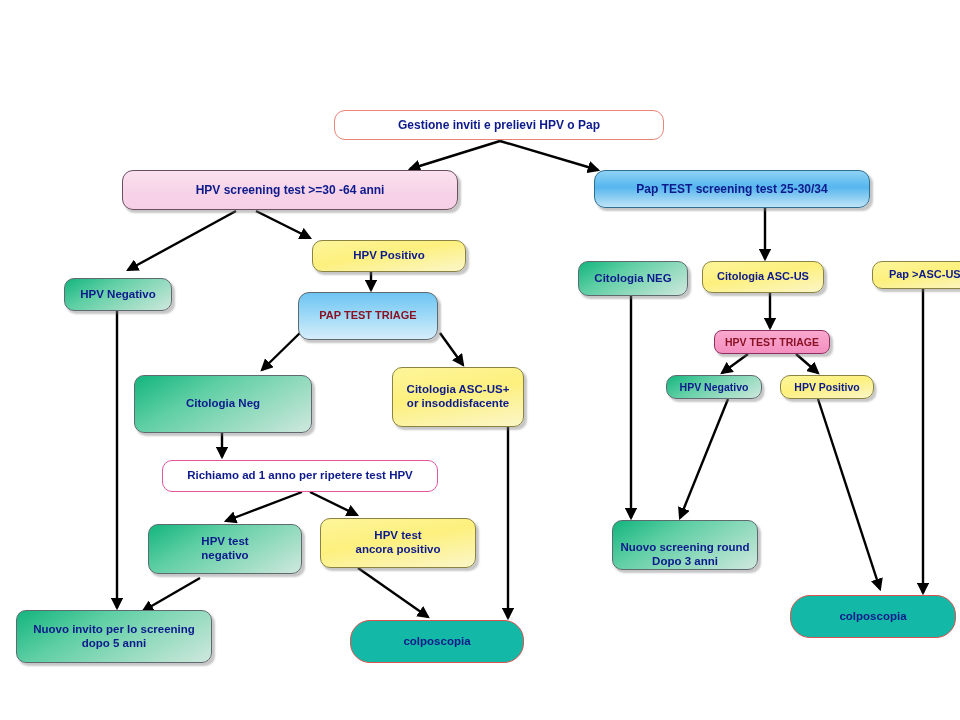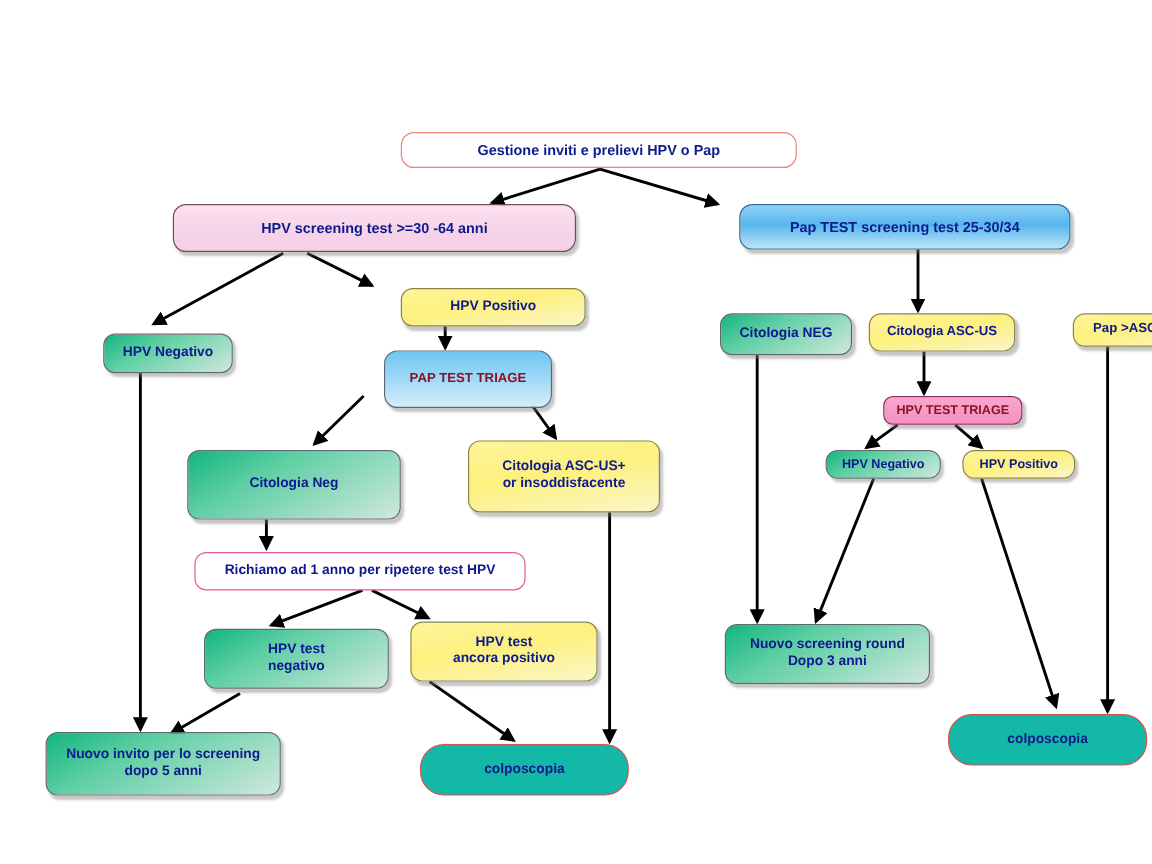--- a/index.html
+++ b/index.html
@@ -88,21 +88,21 @@
   .v-green {
     background: linear-gradient(150deg, #13b57e 0%, #5fcfa4 35%, #cfe8dd 100%);
     border: 1.3px solid #5f6a70;
     border-radius: 10px;
   }
   .v-yellow {
     background: linear-gradient(170deg, #fdf59a 0%, #fdf07e 45%, #fbf6c8 100%);
     border: 1.3px solid #8a8341;
     border-radius: 10px;
   }
-  .shadowed { box-shadow: 2.5px 3px 2px rgba(120,120,120,0.42); margin-left: 22px; }
+  .shadowed { box-shadow: 2.5px 3px 2px rgba(120,120,120,0.42); }
 </style>
 </head>
 <body>
 
 <div id="stage">
 
 
   <svg id="arrow-layer" viewBox="0 0 960 720" width="960" height="720" xmlns="http://www.w3.org/2000/svg">
     <defs>
       <marker id="ah" viewBox="0 0 10 10" refX="8.2" refY="5" markerWidth="5.2" markerHeight="5.2" orient="auto-start-reverse">
@@ -150,21 +150,21 @@
       </div>
       <div class="node v-yellow shadowed" style="left: 312px; top: 240px; width: 154px; height: 32px; font-size: 11.5px;">
         <span class="lbl">HPV Positivo</span>
       </div>
       <div class="node v-blue2 shadowed" style="left: 298px; top: 292px; width: 140px; height: 48px; font-size: 11px;">
         <span class="lbl">PAP TEST TRIAGE</span>
       </div>
       <div class="node v-green shadowed" style="left: 134px; top: 375px; width: 178px; height: 58px; font-size: 11.5px;">
         <span class="lbl">Citologia Neg</span>
       </div>
-      <div class="node v-yellow shadowed" style="left: 368px; top: 367px; width: 160px; height: 60px; font-size: 11.5px;">
+      <div class="node v-yellow shadowed" style="left: 392px; top: 367px; width: 132px; height: 60px; font-size: 11.5px;">
         <span class="lbl">Citologia  ASC-US+<br>or insoddisfacente</span>
       </div>
       <div class="node v-whitepink" style="left: 162px; top: 460px; width: 276px; height: 32px; font-size: 11.5px;">
         <span class="lbl">Richiamo ad 1 anno per ripetere  test HPV</span>
       </div>
       <div class="node v-green shadowed" style="left: 148px; top: 524px; width: 154px; height: 50px; font-size: 11.5px;">
         <span class="lbl">HPV test<br>negativo</span>
       </div>
       <div class="node v-yellow shadowed" style="left: 320px; top: 518px; width: 156px; height: 50px; font-size: 11.5px;">
         <span class="lbl">HPV test<br>ancora positivo</span>
@@ -186,21 +186,21 @@
       </div>
       <div class="node v-pinkmag shadowed" style="left: 714px; top: 330px; width: 116px; height: 24px; font-size: 10.5px;">
         <span class="lbl">HPV TEST TRIAGE</span>
       </div>
       <div class="node v-green shadowed" style="left: 666px; top: 375px; width: 96px; height: 24px; font-size: 10.5px;">
         <span class="lbl">HPV Negativo</span>
       </div>
       <div class="node v-yellow shadowed" style="left: 780px; top: 375px; width: 94px; height: 24px; font-size: 10.5px;">
         <span class="lbl">HPV Positivo</span>
       </div>
-      <div class="node v-green shadowed" style="left: 582px; top: 520px; width: 171px; height: 50px; font-size: 11.5px;">
+      <div class="node v-green shadowed" style="left: 612px; top: 520px; width: 146px; height: 50px; font-size: 11.5px; align-items: flex-end;">
         <span class="lbl">Nuovo screening round<br>Dopo 3 anni</span>
       </div>
       <div class="node v-whitered" style="left: 790px; top: 595px; width: 166px; height: 43px; font-size: 11.5px;">
         <span class="lbl">colposcopia</span>
       </div>
     </div>
 
 </div>
 
 </body></html>

